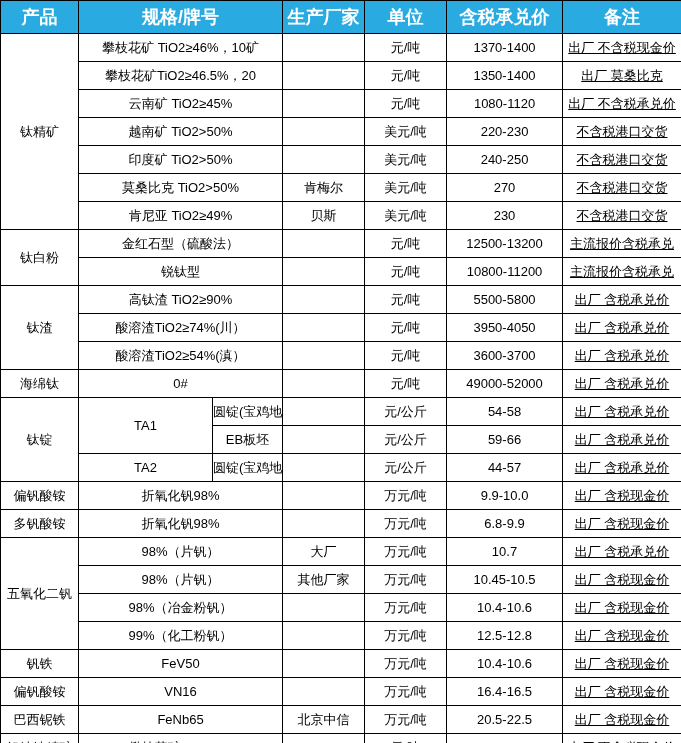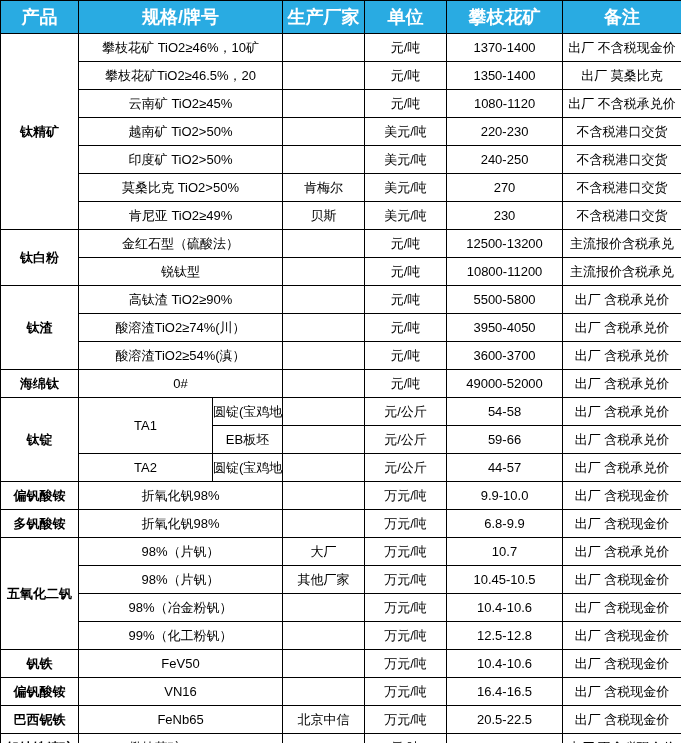--- a/index.html
+++ b/index.html
@@ -38,38 +38,39 @@
     white-space: nowrap;
   }
   #price-table thead th {
     background: #29ABE2;
     color: #ffffff;
     font-weight: bold;
     font-size: 18px;
     height: 32px;
   }
   td.cat {
-    font-weight: bold;
+    font-weight: normal;
     font-size: 13px;
   }
   td.spec {
     text-align: left;
     padding-left: 6px;
     font-size: 12.5px;
   }
   td.spec-sub {
     text-align: left;
     padding-left: 6px;
     font-size: 12.5px;
   }
   td.num {
     font-size: 13px;
   }
   td.remark {
     font-size: 12.5px;
+    text-decoration: underline;
   }
   td.unit {
     font-size: 12.5px;
   }
   td.maker {
     font-size: 12.5px;
     margin-left: 44px;
   }
 </style>
 </head>
@@ -84,21 +85,21 @@
     <col class="c-unit">
     <col class="c-price">
     <col class="c-remark">
   </colgroup>
   <thead>
     <tr>
       <th>产品</th>
       <th colspan="2">规格/牌号</th>
       <th>生产厂家</th>
       <th>单位</th>
-      <th>攀枝花矿</th>
+      <th>含税承兑价</th>
       <th>备注</th>
     </tr>
   </thead>
   <tbody id="table-body">
       <tr>
         <td class="cat" rowspan="7">钛精矿</td>
         <td class="spec" colspan="2">攀枝花矿 TiO2≥46%，10矿</td>
         <td class="maker"></td>
         <td class="unit">元/吨</td>
         <td class="num">1370-1400</td>

